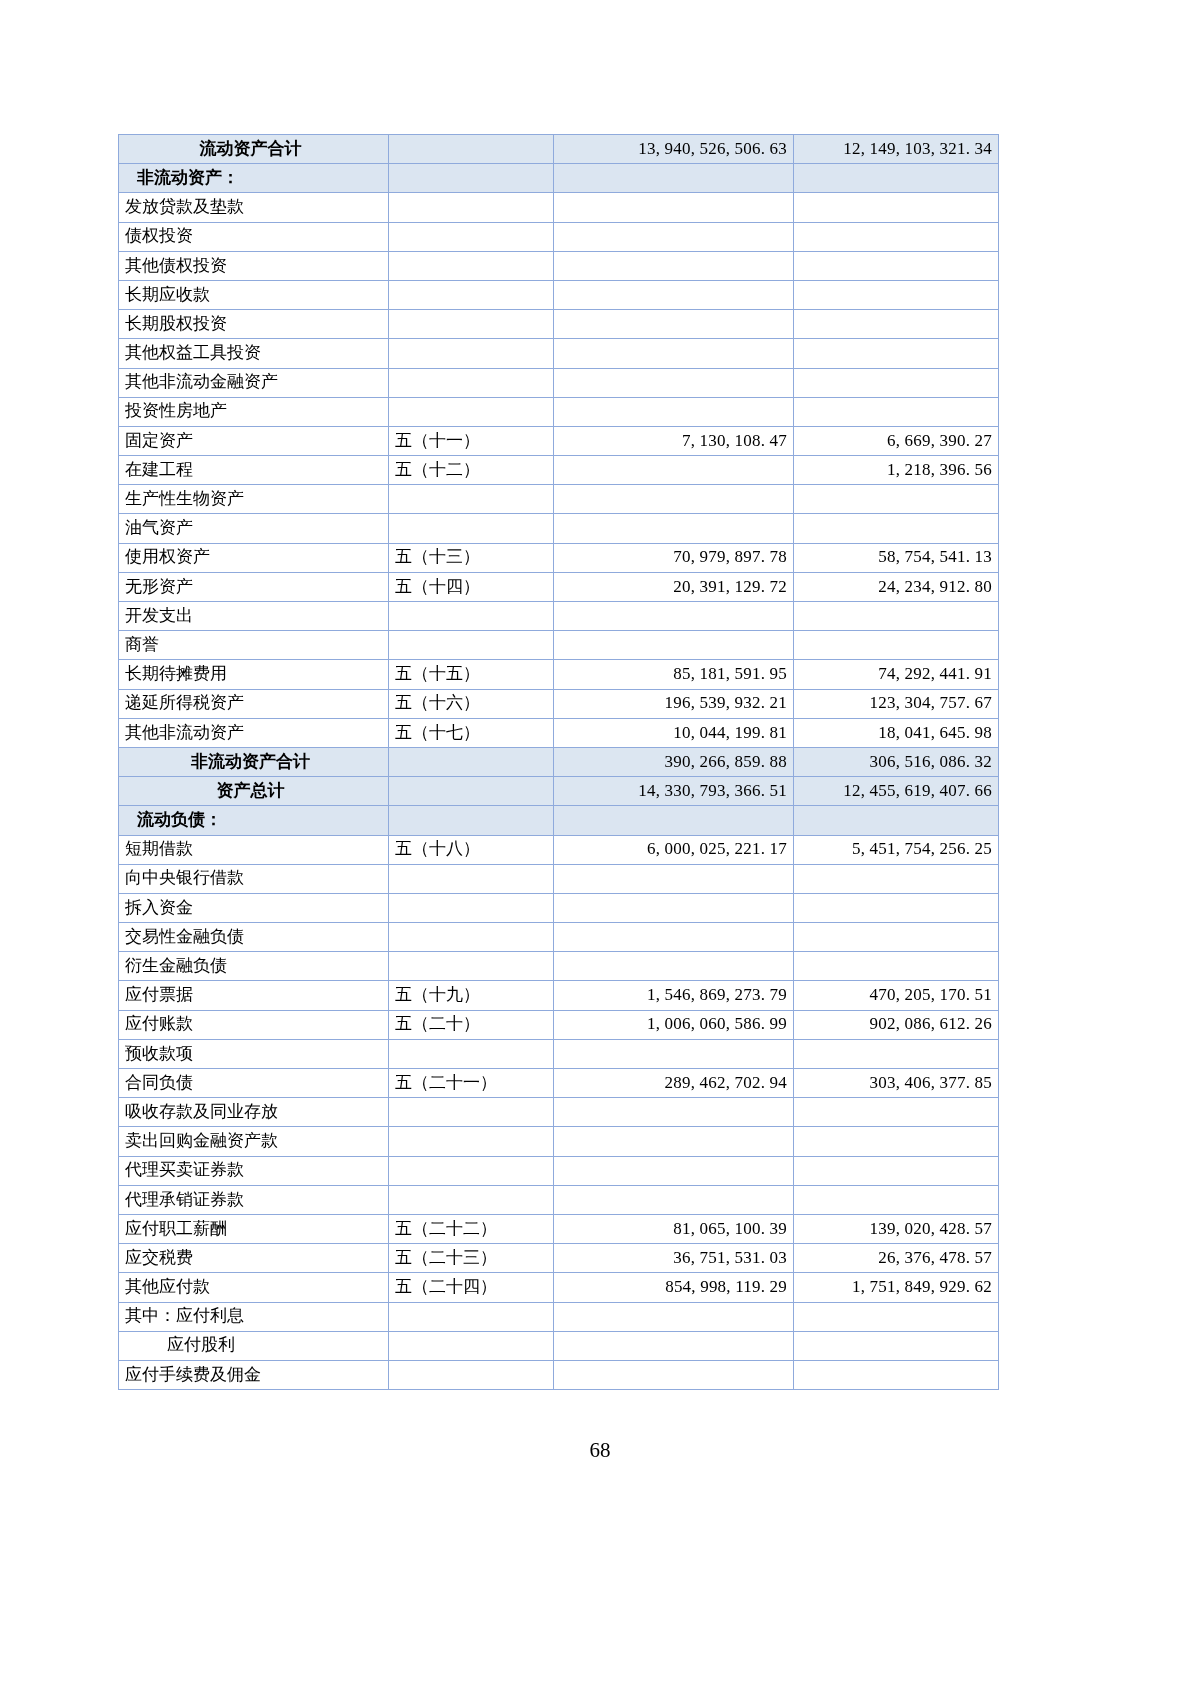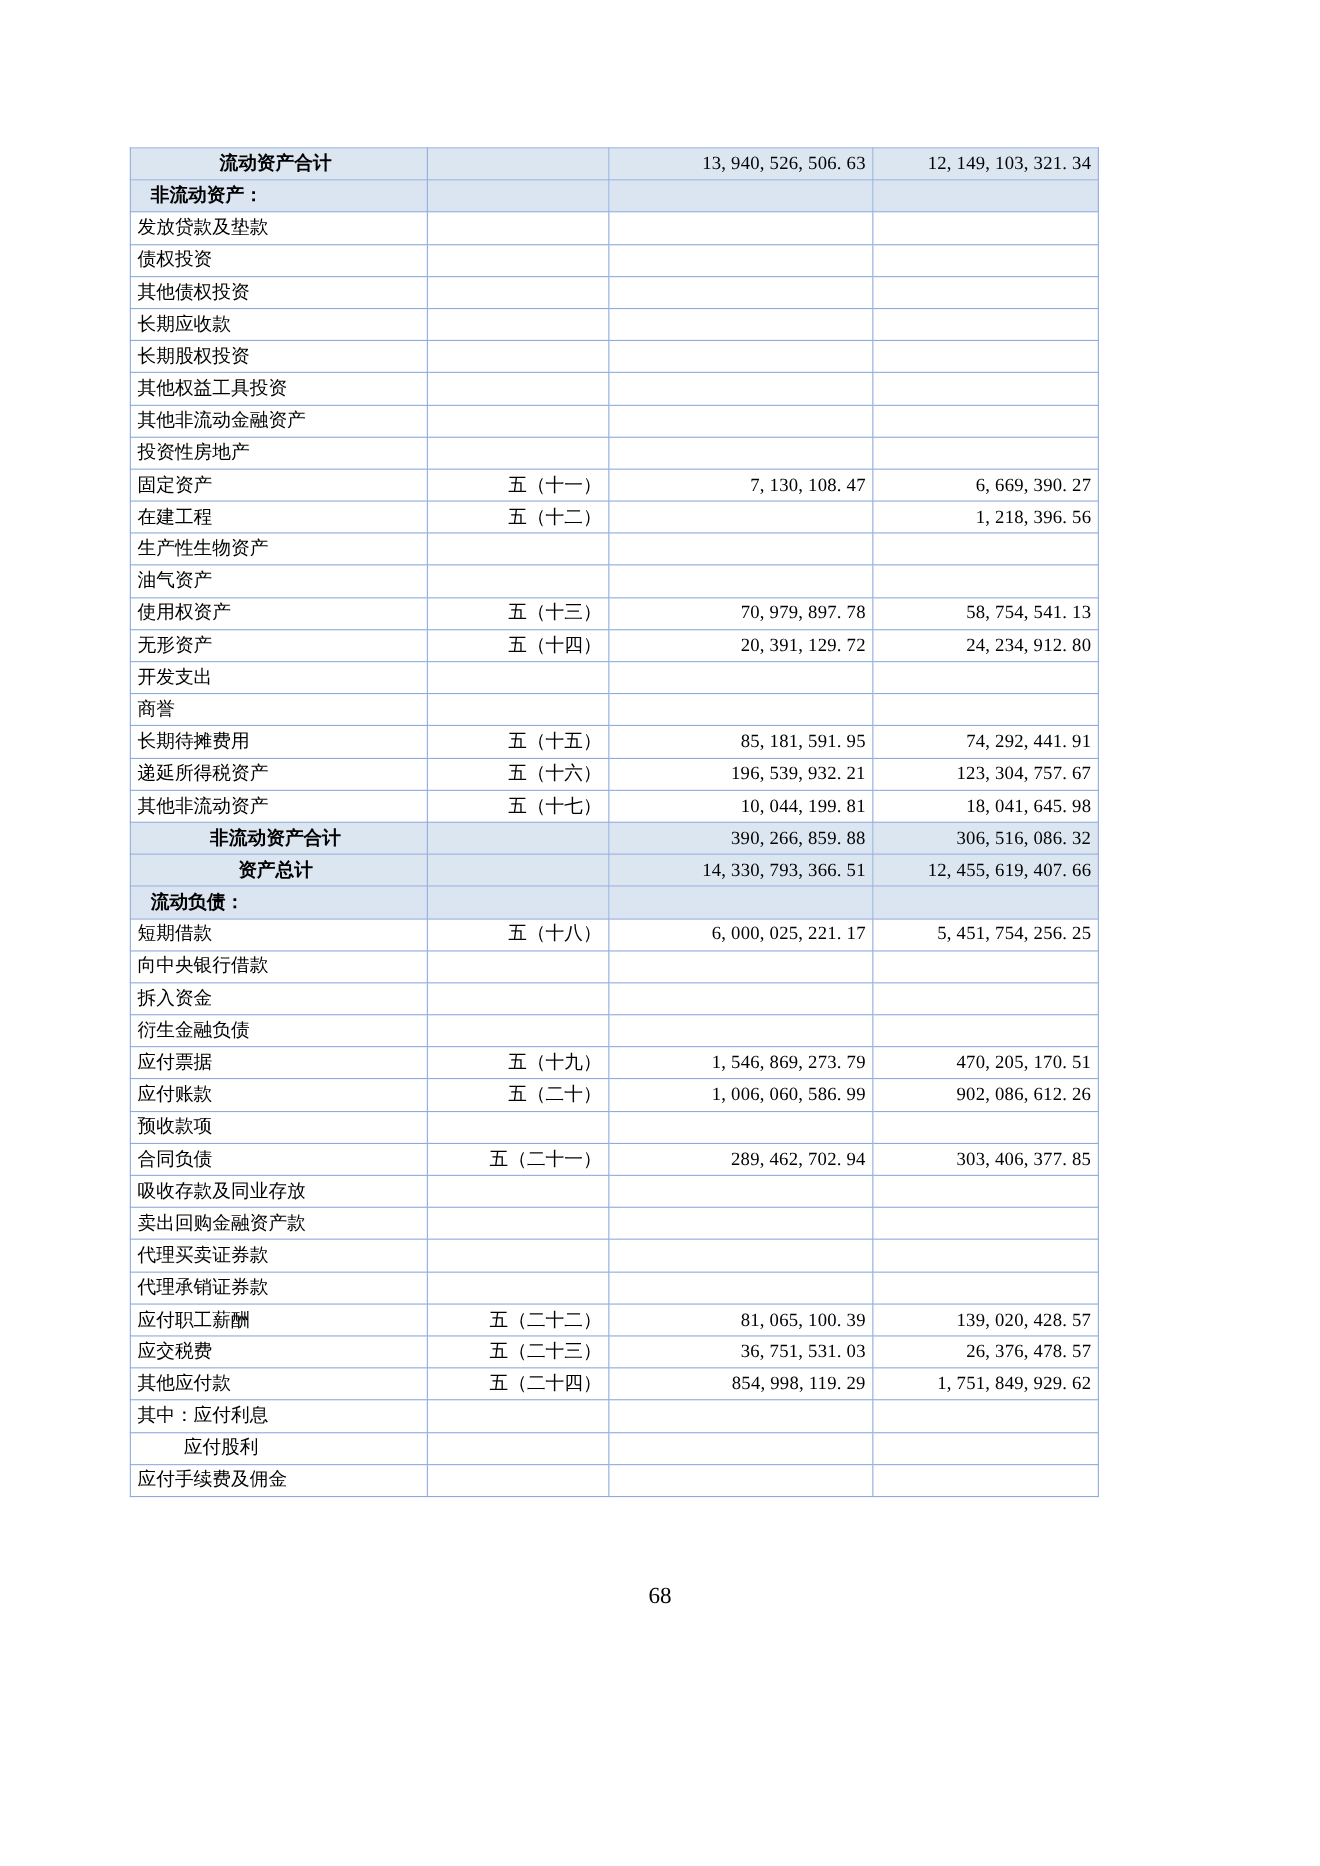--- a/index.html
+++ b/index.html
@@ -51,21 +51,21 @@
     padding-left: 10px;
   }
   td.item.sub {
     padding-left: 48px;
   }
   td.item.center {
     text-align: center;
     padding-left: 0;
   }
   td.note {
-    text-align: right;
+    text-align: left;
     padding: 0 2px;
     margin-top: 10px;
   }
   td.num {
     text-align: right;
     padding-right: 12px;
     font-family: "Liberation Serif", "DejaVu Serif", serif;
     letter-spacing: 0.2px;
   }
   tr.shaded td {
@@ -258,20 +258,26 @@
             <td class="num"></td>
             <td class="num"></td>
           </tr>
           <tr>
             <td class="item">拆入资金</td>
             <td class="note"></td>
             <td class="num"></td>
             <td class="num"></td>
           </tr>
           <tr>
+            <td class="item">交易性金融负债</td>
+            <td class="note"></td>
+            <td class="num"></td>
+            <td class="num"></td>
+          </tr>
+          <tr>
             <td class="item">衍生金融负债</td>
             <td class="note"></td>
             <td class="num"></td>
             <td class="num"></td>
           </tr>
           <tr>
             <td class="item">应付票据</td>
             <td class="note">五（十九）</td>
             <td class="num">1, 546, 869, 273. 79</td>
             <td class="num">470, 205, 170. 51</td>

